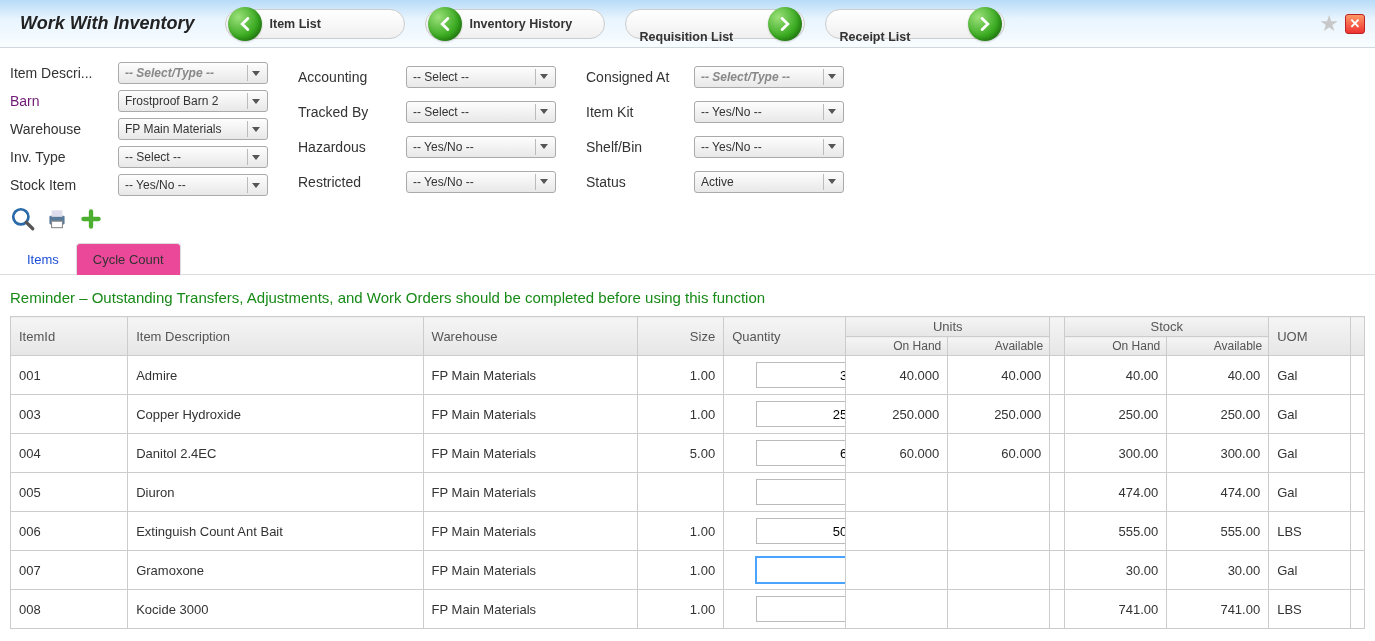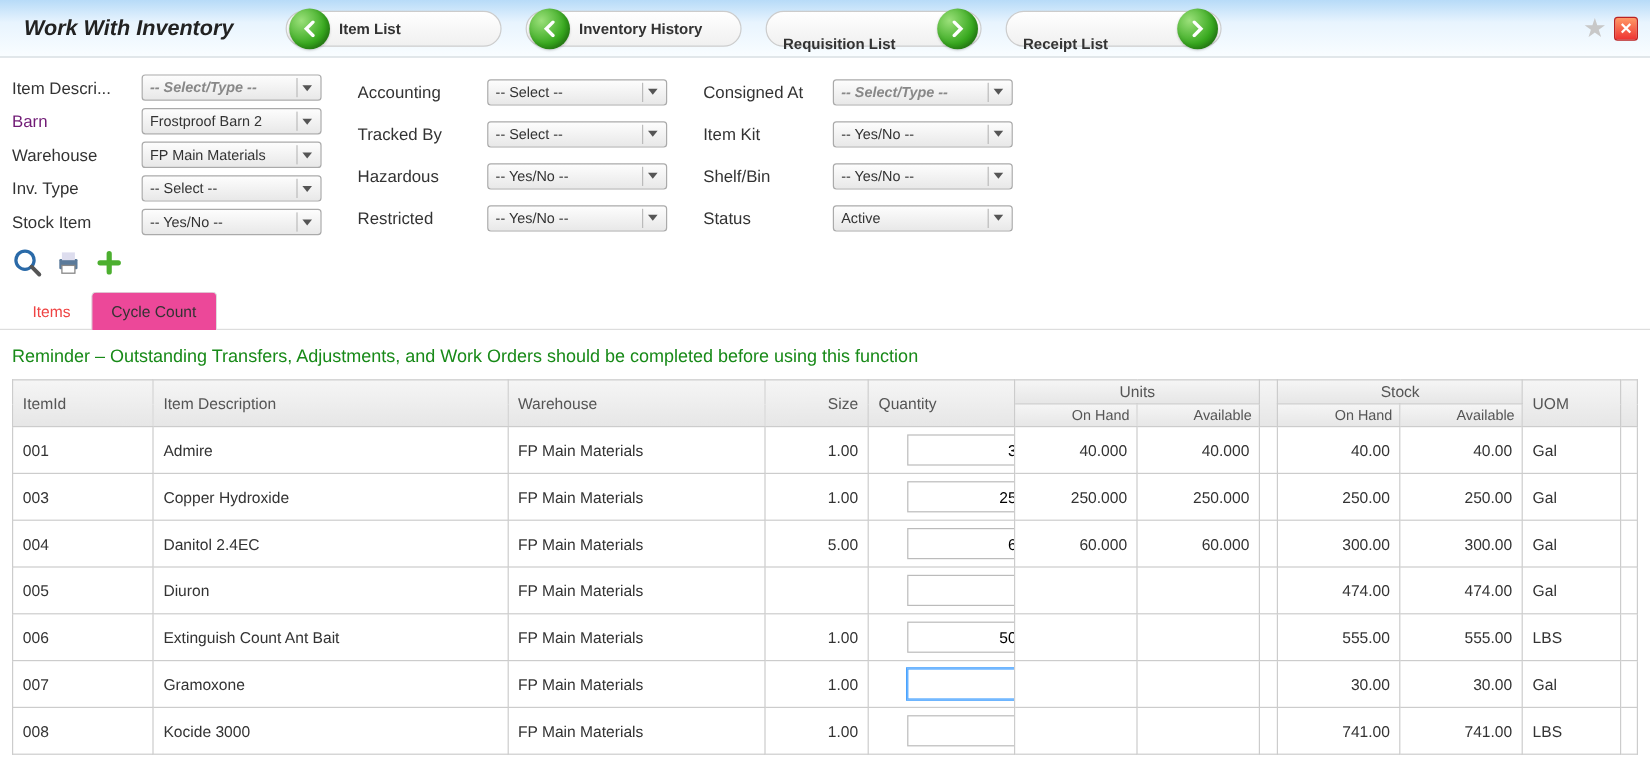--- a/index.html
+++ b/index.html
@@ -12,21 +12,20 @@
     width: 1375px;
   }
   .header-bar {
     background: linear-gradient(to bottom, #b7dbf8 0%, #e8f4fe 40%, #f9fdff 100%);
     height: 48px;
     display: flex;
     align-items: center;
     padding: 0 10px;
     border-bottom: 1px solid #cfd8dc;
     position: relative;
-    gap: 13px;
   }
   .page-title {
     font-size: 18px;
     font-weight: bold;
     font-style: italic;
     color: #222;
     margin-right: 30px;
     padding-left: 10px;
     white-space: nowrap;
   }
@@ -126,21 +125,21 @@
   .tab {
     padding: 8px 16px;
     font-size: 13px;
     cursor:pointer;
     border:1px solid transparent;
     border-bottom:none;
     border-radius:4px 4px 0 0;
     position:relative;
     top:1px;
   }
-  .tab.inactive { color:#ef4444; }
+  .tab.inactive { color:#1d4ed8; }
   .tab.active {
     background:#ec4899;
     border-color:#ddd;
     color:#333;
   }
 
   .reminder {
     color:#188a18;
     font-size:15px;
     padding:14px 10px 10px 10px;

